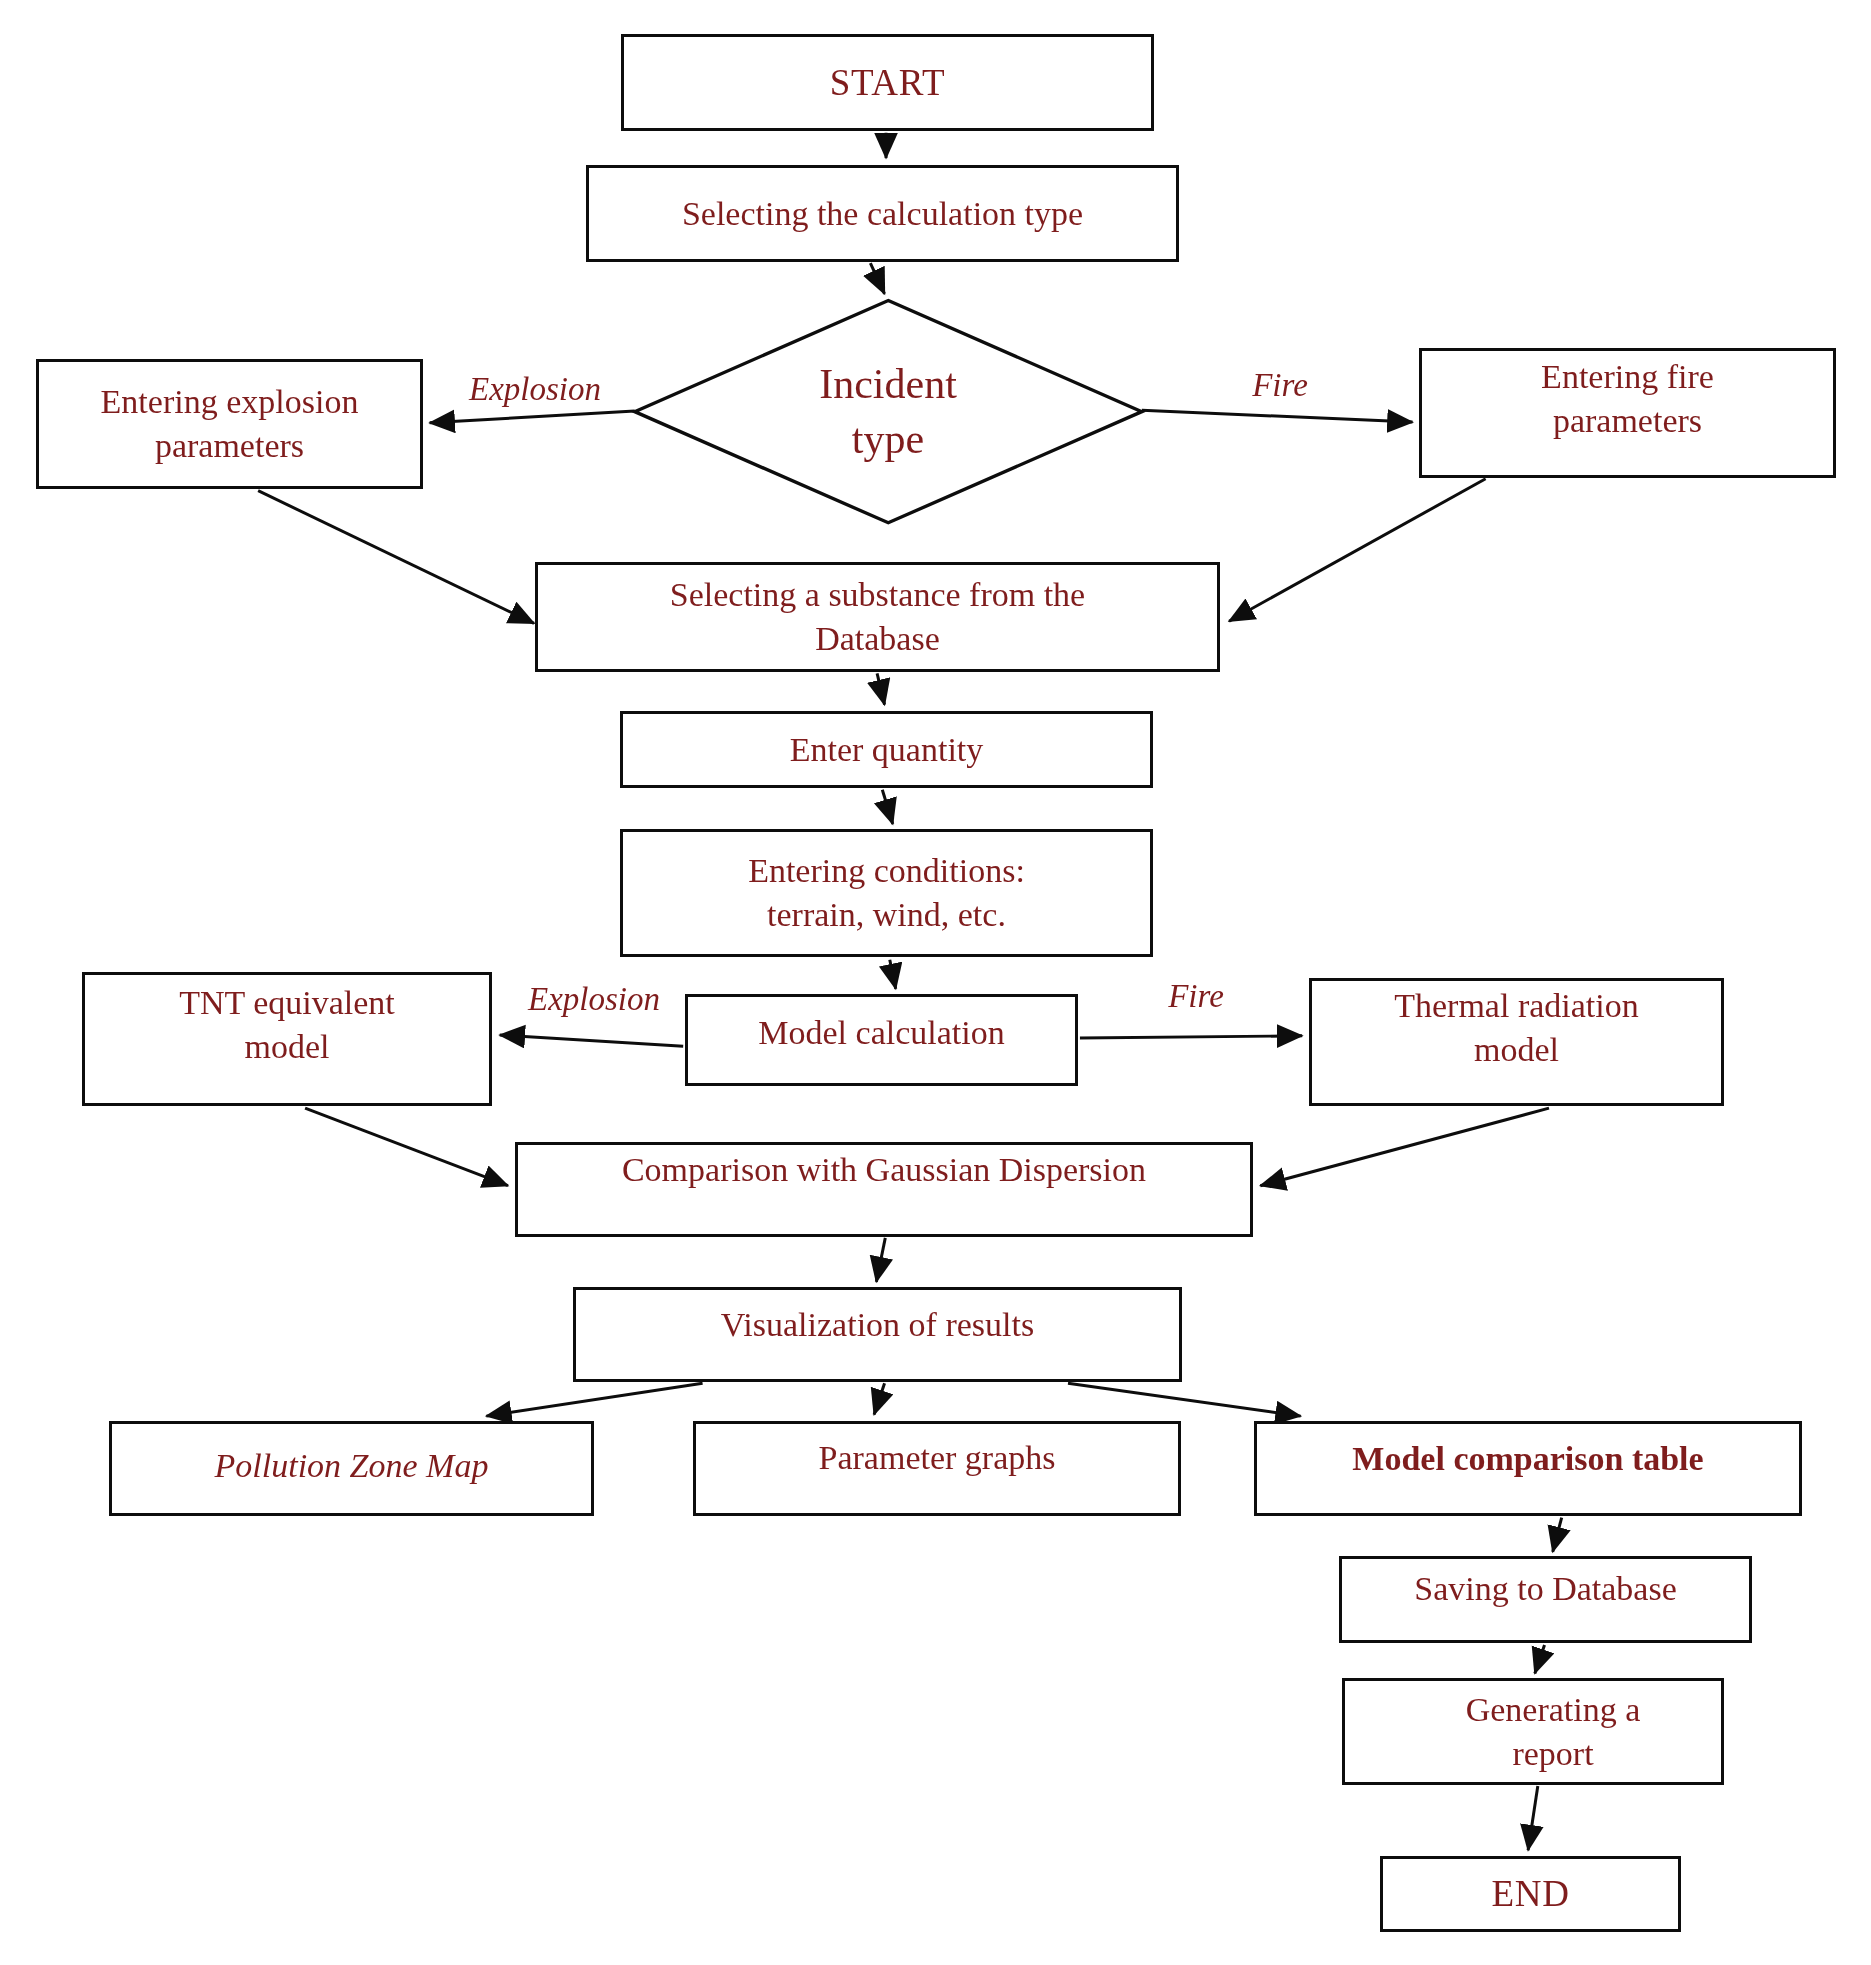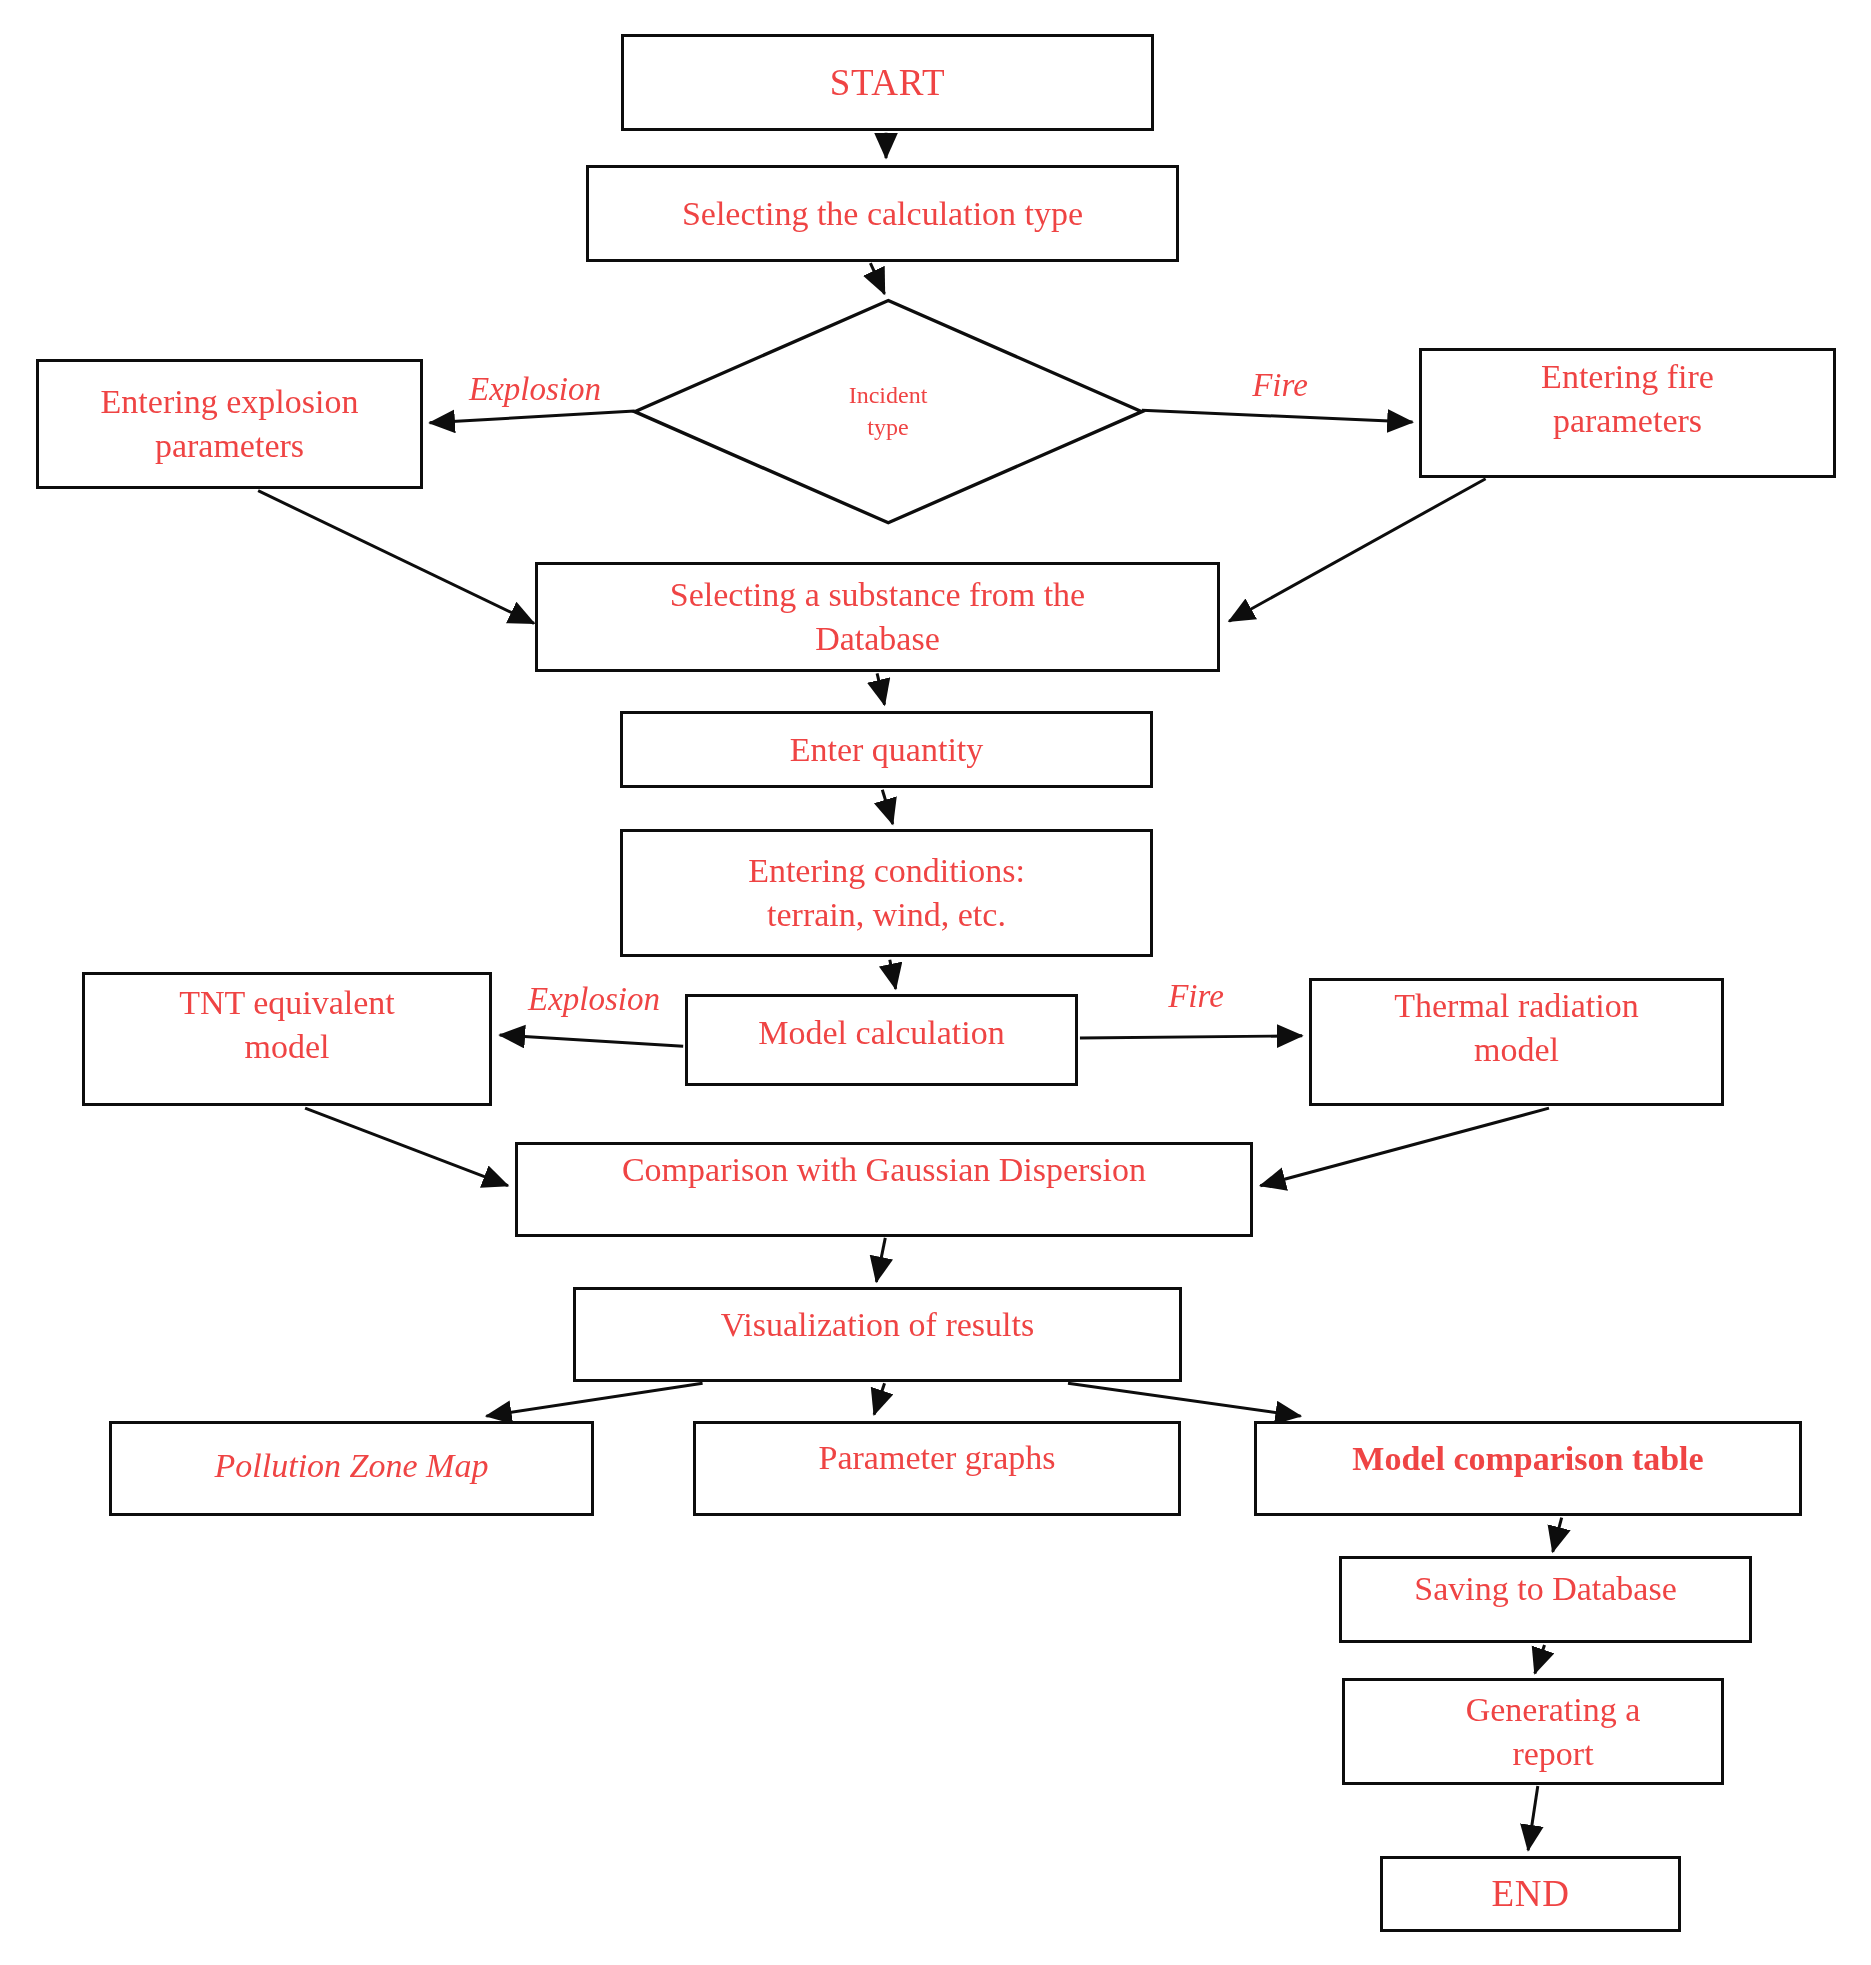--- a/index.html
+++ b/index.html
@@ -1,21 +1,21 @@
 <!DOCTYPE html>
 <html style="font-size:12px"><head>
 <meta charset="utf-8">
 <style>
   html,body{margin:0;padding:0;background:#ffffff;}
   #canvas{
     position:relative;
     width:1872px;height:1954px;
     background:#ffffff;
     font-family:"Liberation Serif","DejaVu Serif",serif;
-    color:#ef4444;
+    color:#7f1d1d;
   }
   #edges{position:absolute;left:0;top:0;z-index:1;pointer-events:none;}
   .node{
     position:absolute;
     box-sizing:border-box;
     background:#ffffff;
     border:3.7px solid #0d0d0d;
     display:flex;
     flex-direction:column;
     align-items:center;
@@ -26,21 +26,21 @@
     z-index:2;
   }
   .node .ln{display:block;}
   .up{padding-bottom:28px;}
   .big{font-size:37px;letter-spacing:0.7px;}
   .diamond-label{
     position:absolute;
     display:flex;flex-direction:column;
     align-items:center;justify-content:center;
     text-align:center;
-    font-size:24px;line-height:1.3;
+    font-size:42px;line-height:1.3;
     z-index:3;background:transparent;
   }
   .edge-label{
     position:absolute;
     transform:translate(-50%,-50%);
     font-style:italic;
     font-size:33px;
     white-space:nowrap;
     z-index:3;
   }

